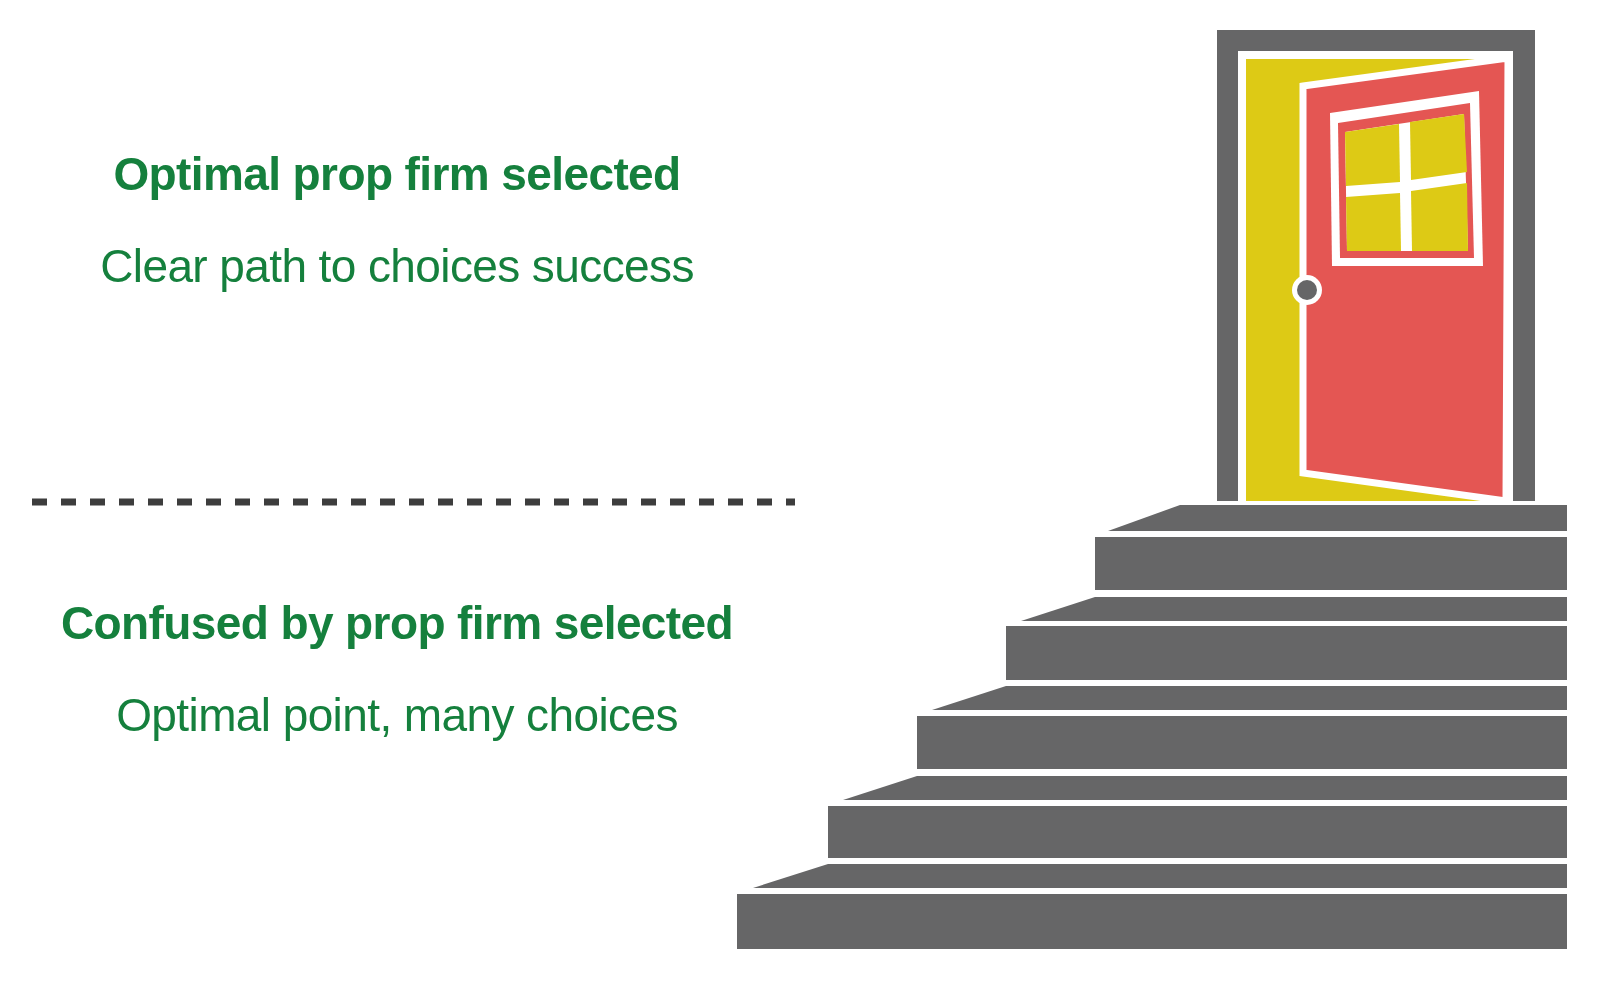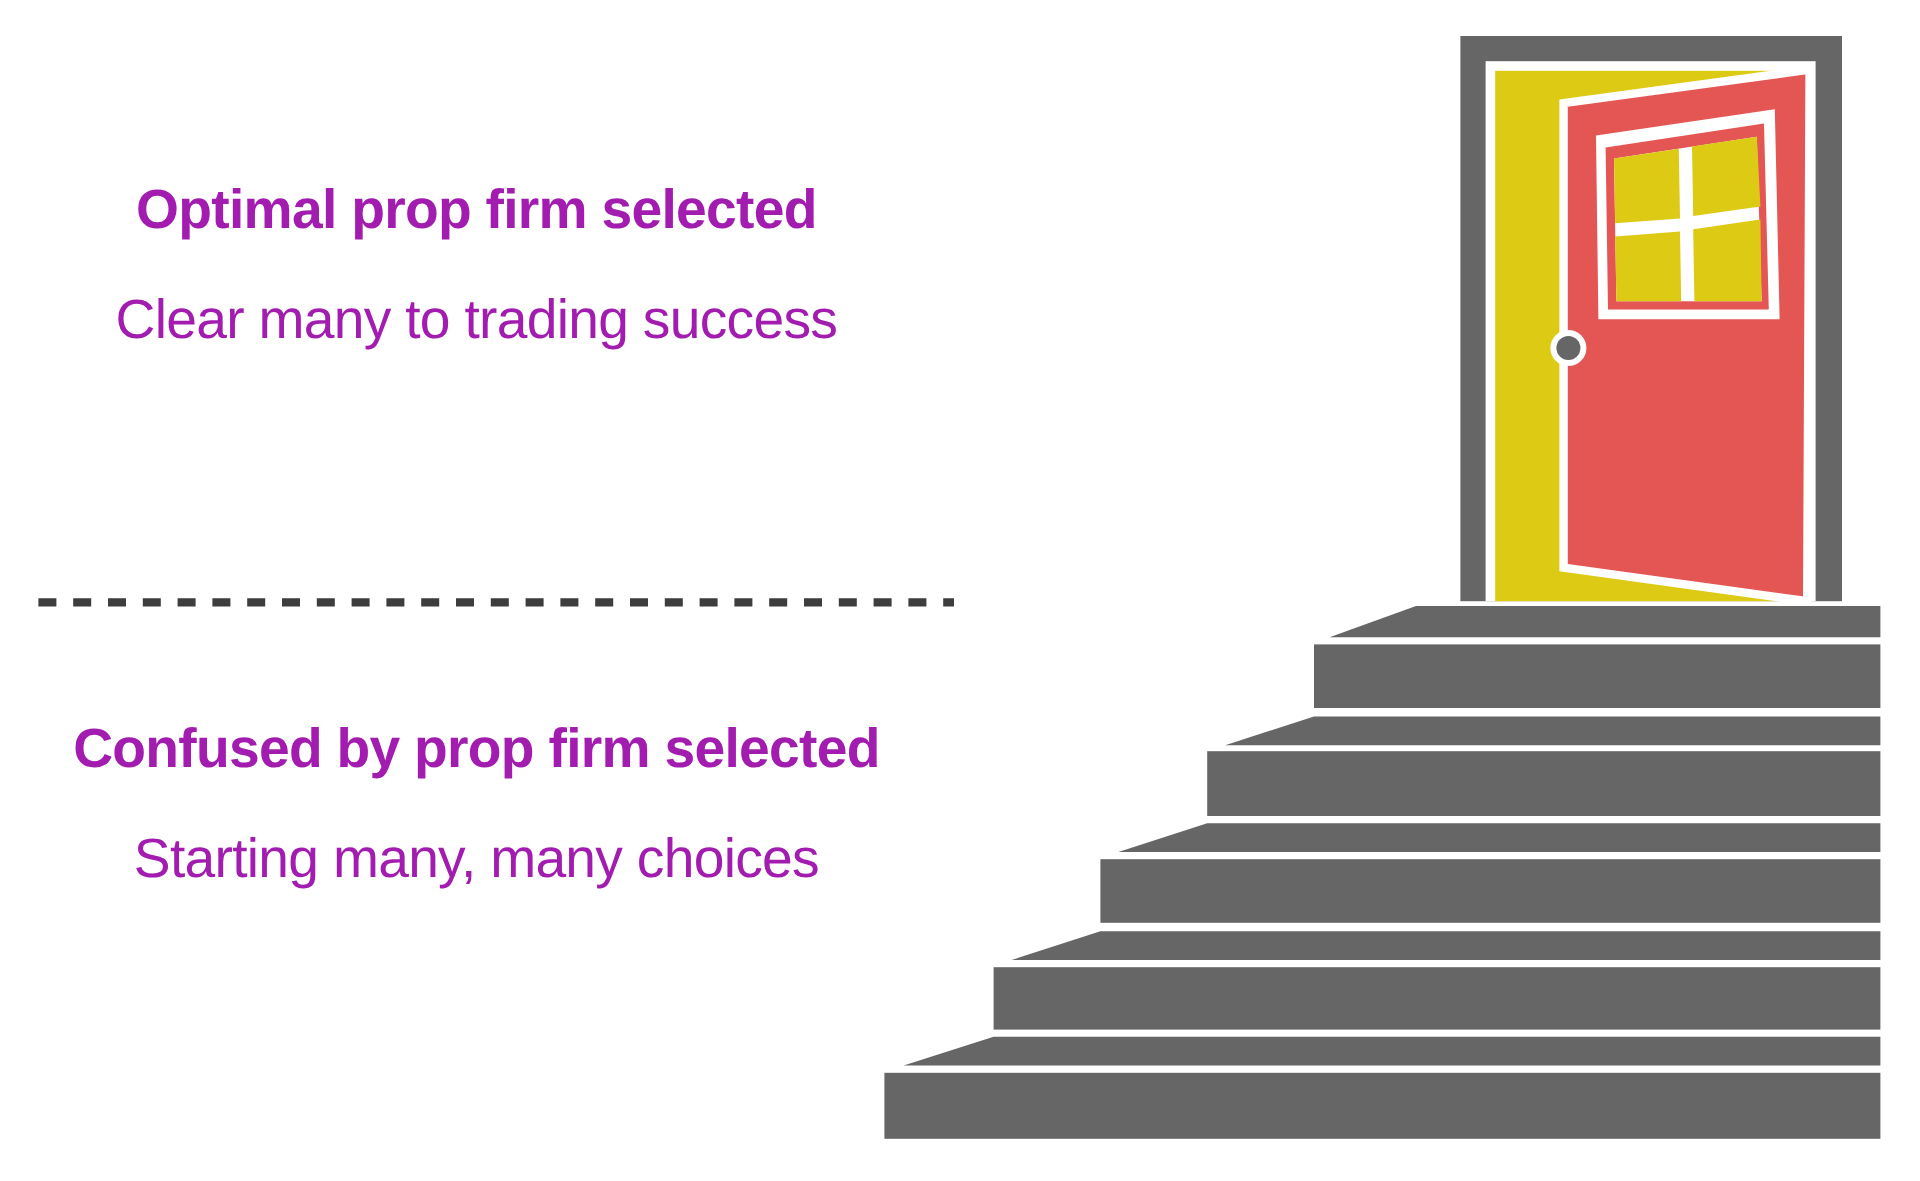--- a/index.html
+++ b/index.html
@@ -6,21 +6,21 @@
   .canvas{
     position:relative;
     width:1600px;height:984px;
     background:#fff;
     overflow:hidden;
     font-family:"Liberation Sans","DejaVu Sans",sans-serif;
   }
   .art{position:absolute;left:0;top:0;width:1600px;height:984px;}
   .label-group{
     position:absolute;left:0;width:794px;
-    text-align:center;color:#a21caf;
+    text-align:center;color:#15803d;
   }
   .label-group.top{top:151px;}
   .label-group.bottom{top:600px;}
   .state-title{
     font-size:46px;line-height:46px;font-weight:700;letter-spacing:-0.6px;
   }
   .state-subtitle{
     font-size:46px;line-height:46px;font-weight:400;letter-spacing:-0.6px;
     margin-top:46px;
   }
@@ -69,21 +69,21 @@
       <polygon points="917,776 1567,776 1567,800 843,800" class="no-stroke" fill="#666667"></polygon>
       <rect x="828" y="806" width="739" height="52" class="no-stroke" fill="#666667"></rect>
 
       <polygon points="828,864 1567,864 1567,888 753,888" class="no-stroke" fill="#666667"></polygon>
       <rect x="737" y="894" width="830" height="55" class="no-stroke" fill="#666667"></rect>
     </g>
   </svg>
 
   <div class="label-group top">
     <div class="state-title">Optimal prop firm selected</div>
-    <div class="state-subtitle">Clear many to trading success</div>
+    <div class="state-subtitle">Clear path to choices success</div>
   </div>
 
   <div class="label-group bottom">
     <div class="state-title">Confused by prop firm selected</div>
-    <div class="state-subtitle">Starting many, many choices</div>
+    <div class="state-subtitle">Optimal point, many choices</div>
   </div>
 
 </div>
 
 </body></html>

